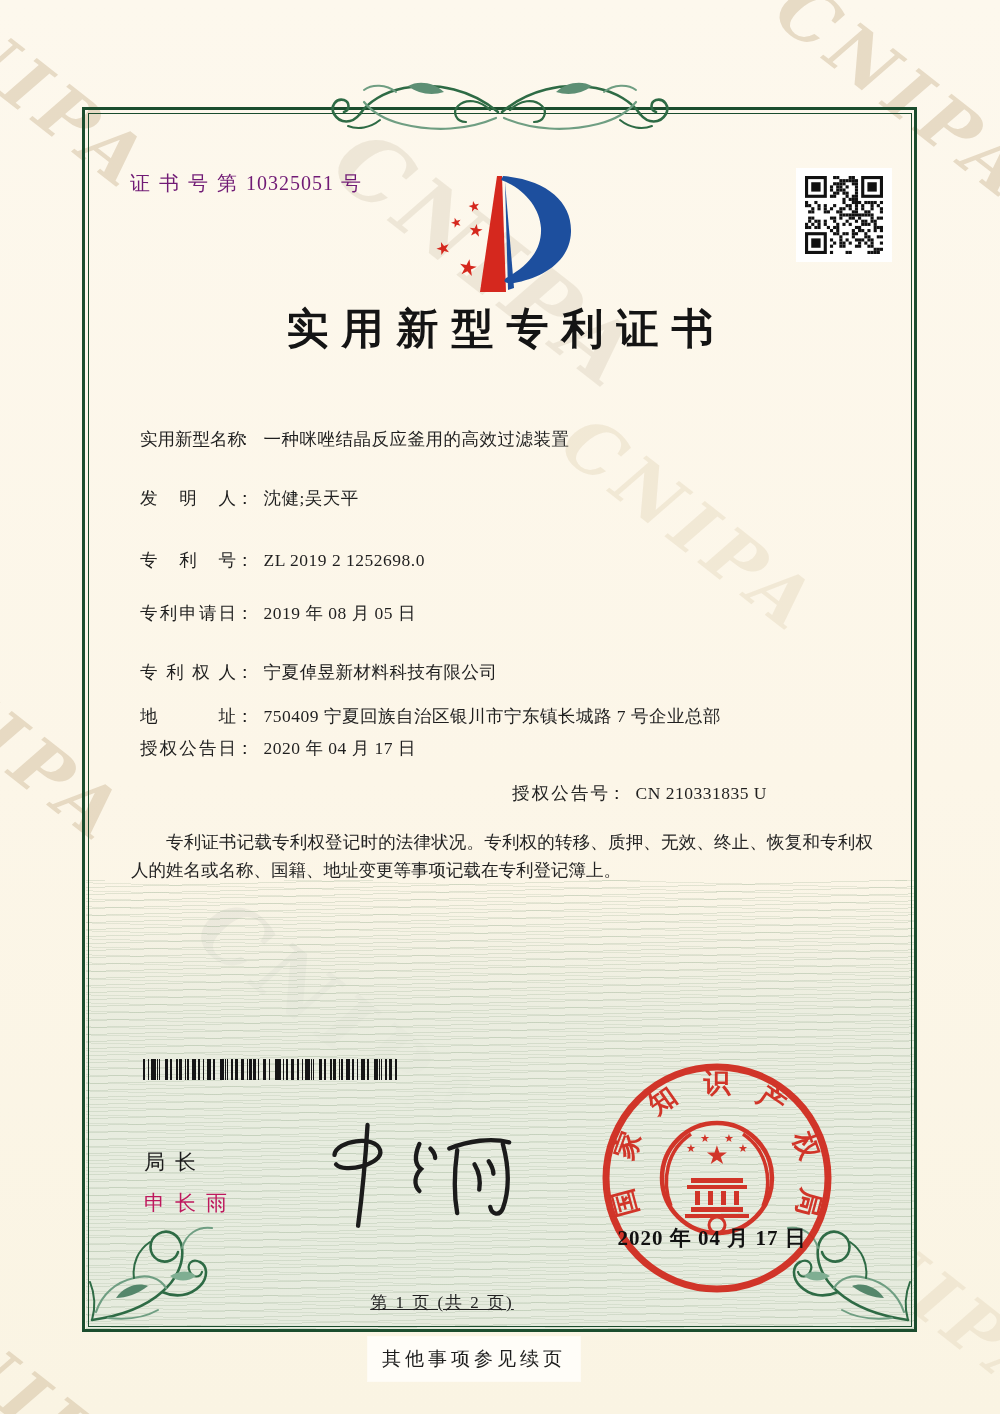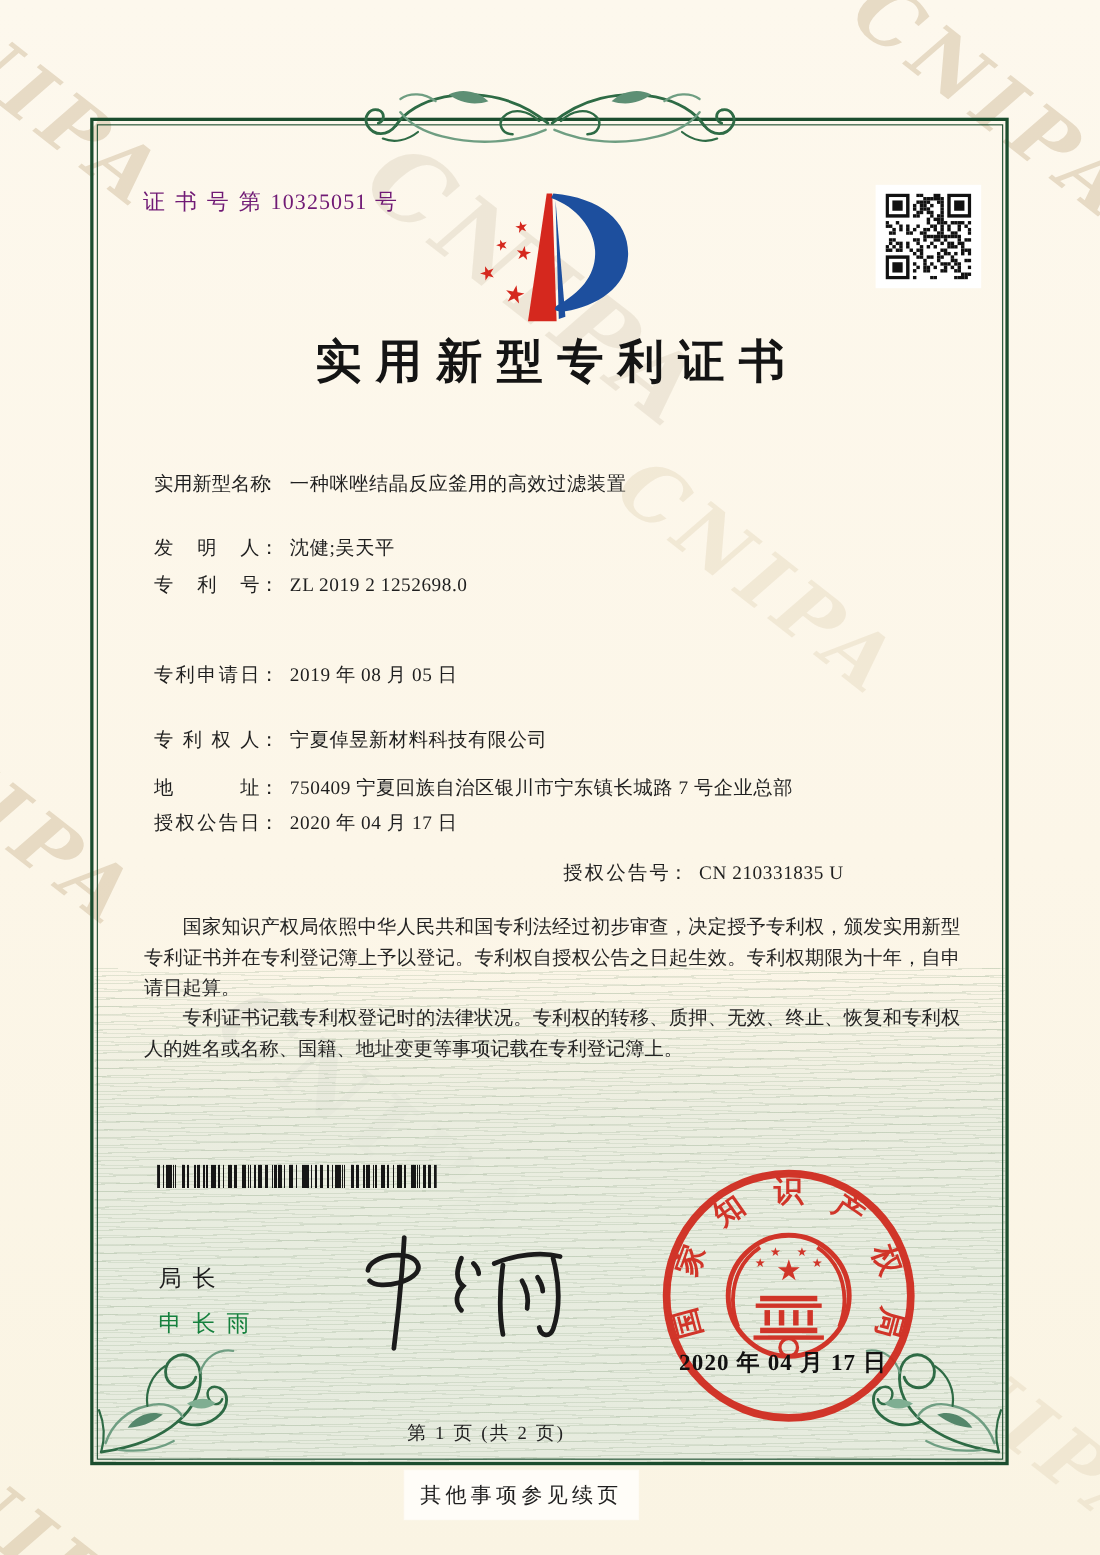--- a/index.html
+++ b/index.html
@@ -51,30 +51,30 @@
   .paras p{margin:0;text-indent:2em;}
   
   .barcode{
     left:143px;top:1059px;width:254px;height:21px;
     background:
       repeating-linear-gradient(90deg,#161616 0 2px,rgba(0,0,0,0) 2px 5px,#161616 5px 6px,rgba(0,0,0,0) 6px 11px),
       repeating-linear-gradient(90deg,#161616 0 1px,rgba(0,0,0,0) 1px 8px,#161616 8px 11px,rgba(0,0,0,0) 11px 14px);
   }
   
   .signer-title{left:144px;top:1148px;font-size:21px;letter-spacing:10px;color:#1c1c1c;}
-  .signer-name{left:144px;top:1189px;font-size:21px;letter-spacing:10px;color:#15803d;}
+  .signer-name{left:144px;top:1189px;font-size:21px;letter-spacing:10px;color:#be185d;}
   .signature{left:298px;top:1114px;}
   
   .seal{left:597px;top:1058px;opacity:.93;}
   .seal-date{
     left:612px;top:1224px;width:200px;text-align:center;
     font-size:21px;letter-spacing:1px;color:#111;font-weight:600;
   }
   
-  .page-num{left:0;top:1291px;width:884px;text-align:center;font-size:17px;color:#232323;letter-spacing:2px;}
+  .page-num{left:0;top:1291px;width:884px;text-align:center;font-size:17px;color:#232323;letter-spacing:2px;text-decoration:underline;}
   .footer-note-box{
     left:368px;top:1337px;width:212px;height:44px;background:#fffdf8;
     display:flex;align-items:center;justify-content:center;
     box-shadow:0 0 0 1px rgba(255,253,248,.8);
   }
   .footer-note-box span{font-size:19px;letter-spacing:4px;color:#1e1e1e;text-align:right;}
   svg text.sealch{font-family:"Liberation Serif","DejaVu Serif",serif;font-weight:700;}
 </style>
 </head>
 <body>
@@ -361,41 +361,40 @@
 </div>
 
 <div class="abs title">实用新型专利证书</div>
 
 <div class="frow" style="top:427px">
   <span class="lbl">实用新型名称</span><span class="colon">：</span><span class="val">一种咪唑结晶反应釜用的高效过滤装置</span>
 </div>
 <div class="frow" style="top:486px">
   <span class="lbl">发明人</span><span class="colon">：</span><span class="val">沈健;吴天平</span>
 </div>
-<div class="frow" style="top:519px">
+<div class="frow" style="top:548px">
   <span class="lbl">专利号</span><span class="colon">：</span><span class="val">ZL 2019 2 1252698.0</span>
 </div>
 <div class="frow" style="top:601px">
   <span class="lbl">专利申请日</span><span class="colon">：</span><span class="val">2019 年 08 月 05 日</span>
 </div>
 <div class="frow" style="top:660px">
   <span class="lbl">专利权人</span><span class="colon">：</span><span class="val">宁夏倬昱新材料科技有限公司</span>
 </div>
 <div class="frow" style="top:704px">
   <span class="lbl">地址</span><span class="colon">：</span><span class="val">750409 宁夏回族自治区银川市宁东镇长城路 7 号企业总部</span>
 </div>
 <div class="frow" style="top:736px">
   <span class="lbl">授权公告日</span><span class="colon">：</span><span class="val">2020 年 04 月 17 日</span>
 </div>
 <div class="frow pair2" style="top:781px">
   <span class="lbl">授权公告号</span><span class="colon">：</span><span class="val">CN 210331835 U</span>
 </div>
 
 <div class="abs paras">
-  <p>国家知识产权局依照中华人民共和国专利法经过初步审查，决定授予专利权，颁发实用新型专利证书并在专利登记簿上予以登记。专利权自授权公告之日起生效。专利权期限为十年，自申请日起算。</p>
   <p>专利证书记载专利权登记时的法律状况。专利权的转移、质押、无效、终止、恢复和专利权人的姓名或名称、国籍、地址变更等事项记载在专利登记簿上。</p>
 </div>
 
 <div class="abs barcode"></div>
 
 <div class="abs signer-title">局长</div>
 <div class="abs signer-name">申长雨</div>
 
 <svg class="abs signature" width="224" height="118" viewBox="0 0 280 150">
   <g stroke="#1b1b1b" stroke-width="5.5" fill="none" stroke-linecap="round">

